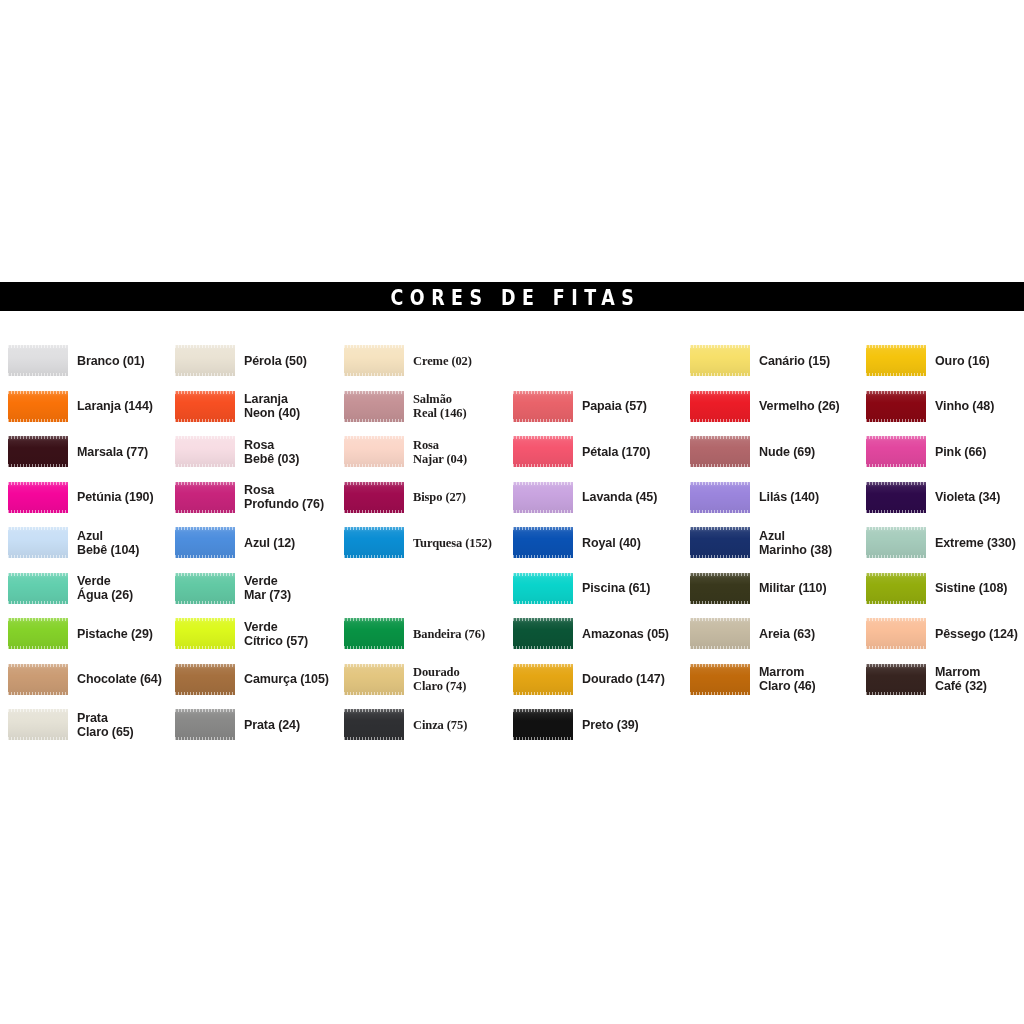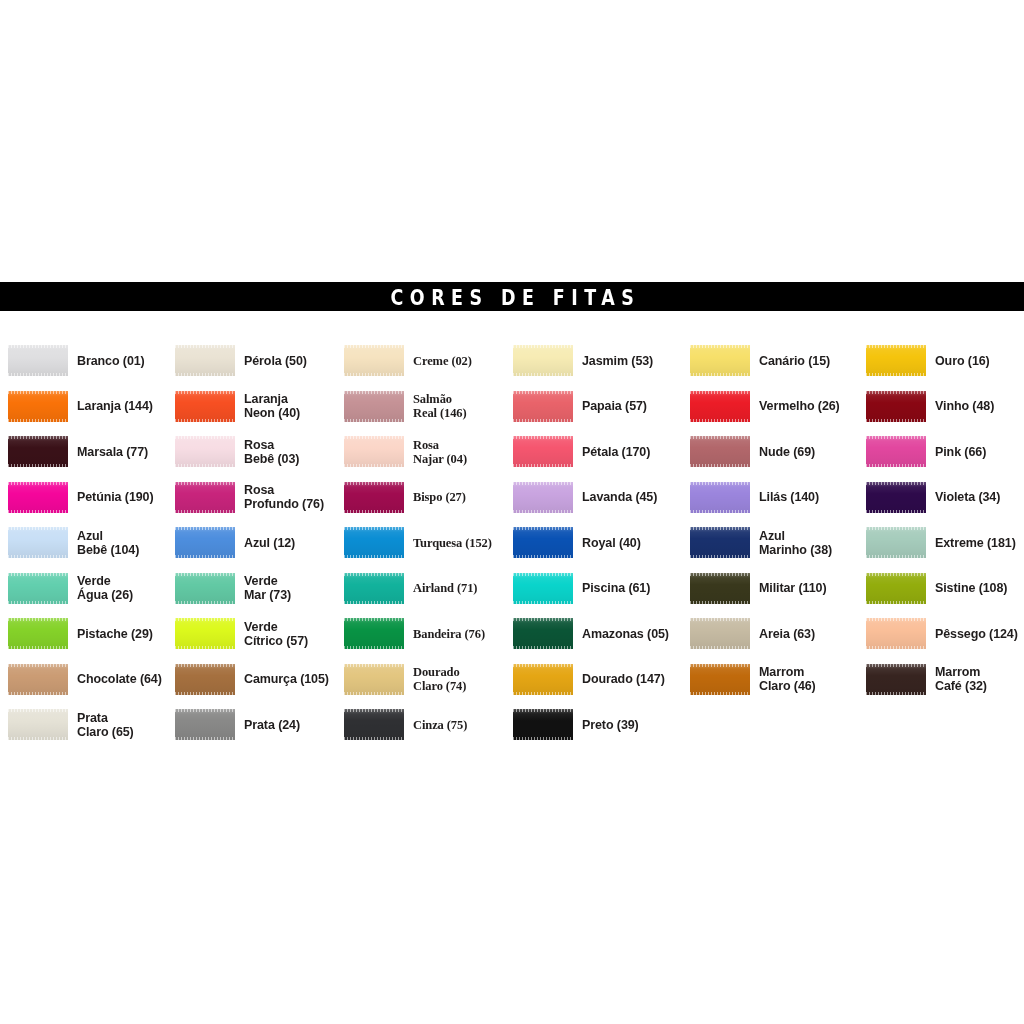--- a/index.html
+++ b/index.html
@@ -145,24 +145,20 @@
           <div class="label">Branco (01)</div>
         </div>
         <div class="cell c1">
           <div class="swatch" style="background: rgb(234, 227, 212);"></div>
           <div class="label">Pérola (50)</div>
         </div>
         <div class="cell c2">
           <div class="swatch" style="background: rgb(246, 227, 192);"></div>
           <div class="label">Creme (02)</div>
         </div>
-        <div class="cell c3">
-          <div class="swatch" style="background: rgb(247, 236, 180);"></div>
-          <div class="label">Jasmim (53)</div>
-        </div>
         <div class="cell c4">
           <div class="swatch" style="background: rgb(247, 224, 106);"></div>
           <div class="label">Canário (15)</div>
         </div>
         <div class="cell c5">
           <div class="swatch" style="background: rgb(245, 196, 13);"></div>
           <div class="label">Ouro (16)</div>
         </div>
       </div>
       <div class="row">
@@ -266,38 +262,34 @@
           <div class="swatch" style="background: rgb(10, 82, 180);"></div>
           <div class="label">Royal (40)</div>
         </div>
         <div class="cell c4">
           <div class="swatch" style="background: rgb(25, 49, 110);"></div>
           <div class="label">Azul
 Marinho (38)</div>
         </div>
         <div class="cell c5">
           <div class="swatch" style="background: rgb(166, 204, 188);"></div>
-          <div class="label">Extreme (181)</div>
+          <div class="label">Extreme (330)</div>
         </div>
       </div>
       <div class="row">
         <div class="cell c0">
           <div class="swatch" style="background: rgb(98, 207, 174);"></div>
           <div class="label">Verde
 Água (26)</div>
         </div>
         <div class="cell c1">
           <div class="swatch" style="background: rgb(98, 201, 164);"></div>
           <div class="label">Verde
 Mar (73)</div>
         </div>
-        <div class="cell c2">
-          <div class="swatch" style="background: rgb(18, 178, 156);"></div>
-          <div class="label">Airland (71)</div>
-        </div>
         <div class="cell c3">
           <div class="swatch" style="background: rgb(10, 212, 203);"></div>
           <div class="label">Piscina (61)</div>
         </div>
         <div class="cell c4">
           <div class="swatch" style="background: rgb(57, 56, 28);"></div>
           <div class="label">Militar (110)</div>
         </div>
         <div class="cell c5">
           <div class="swatch" style="background: rgb(147, 173, 13);"></div>

